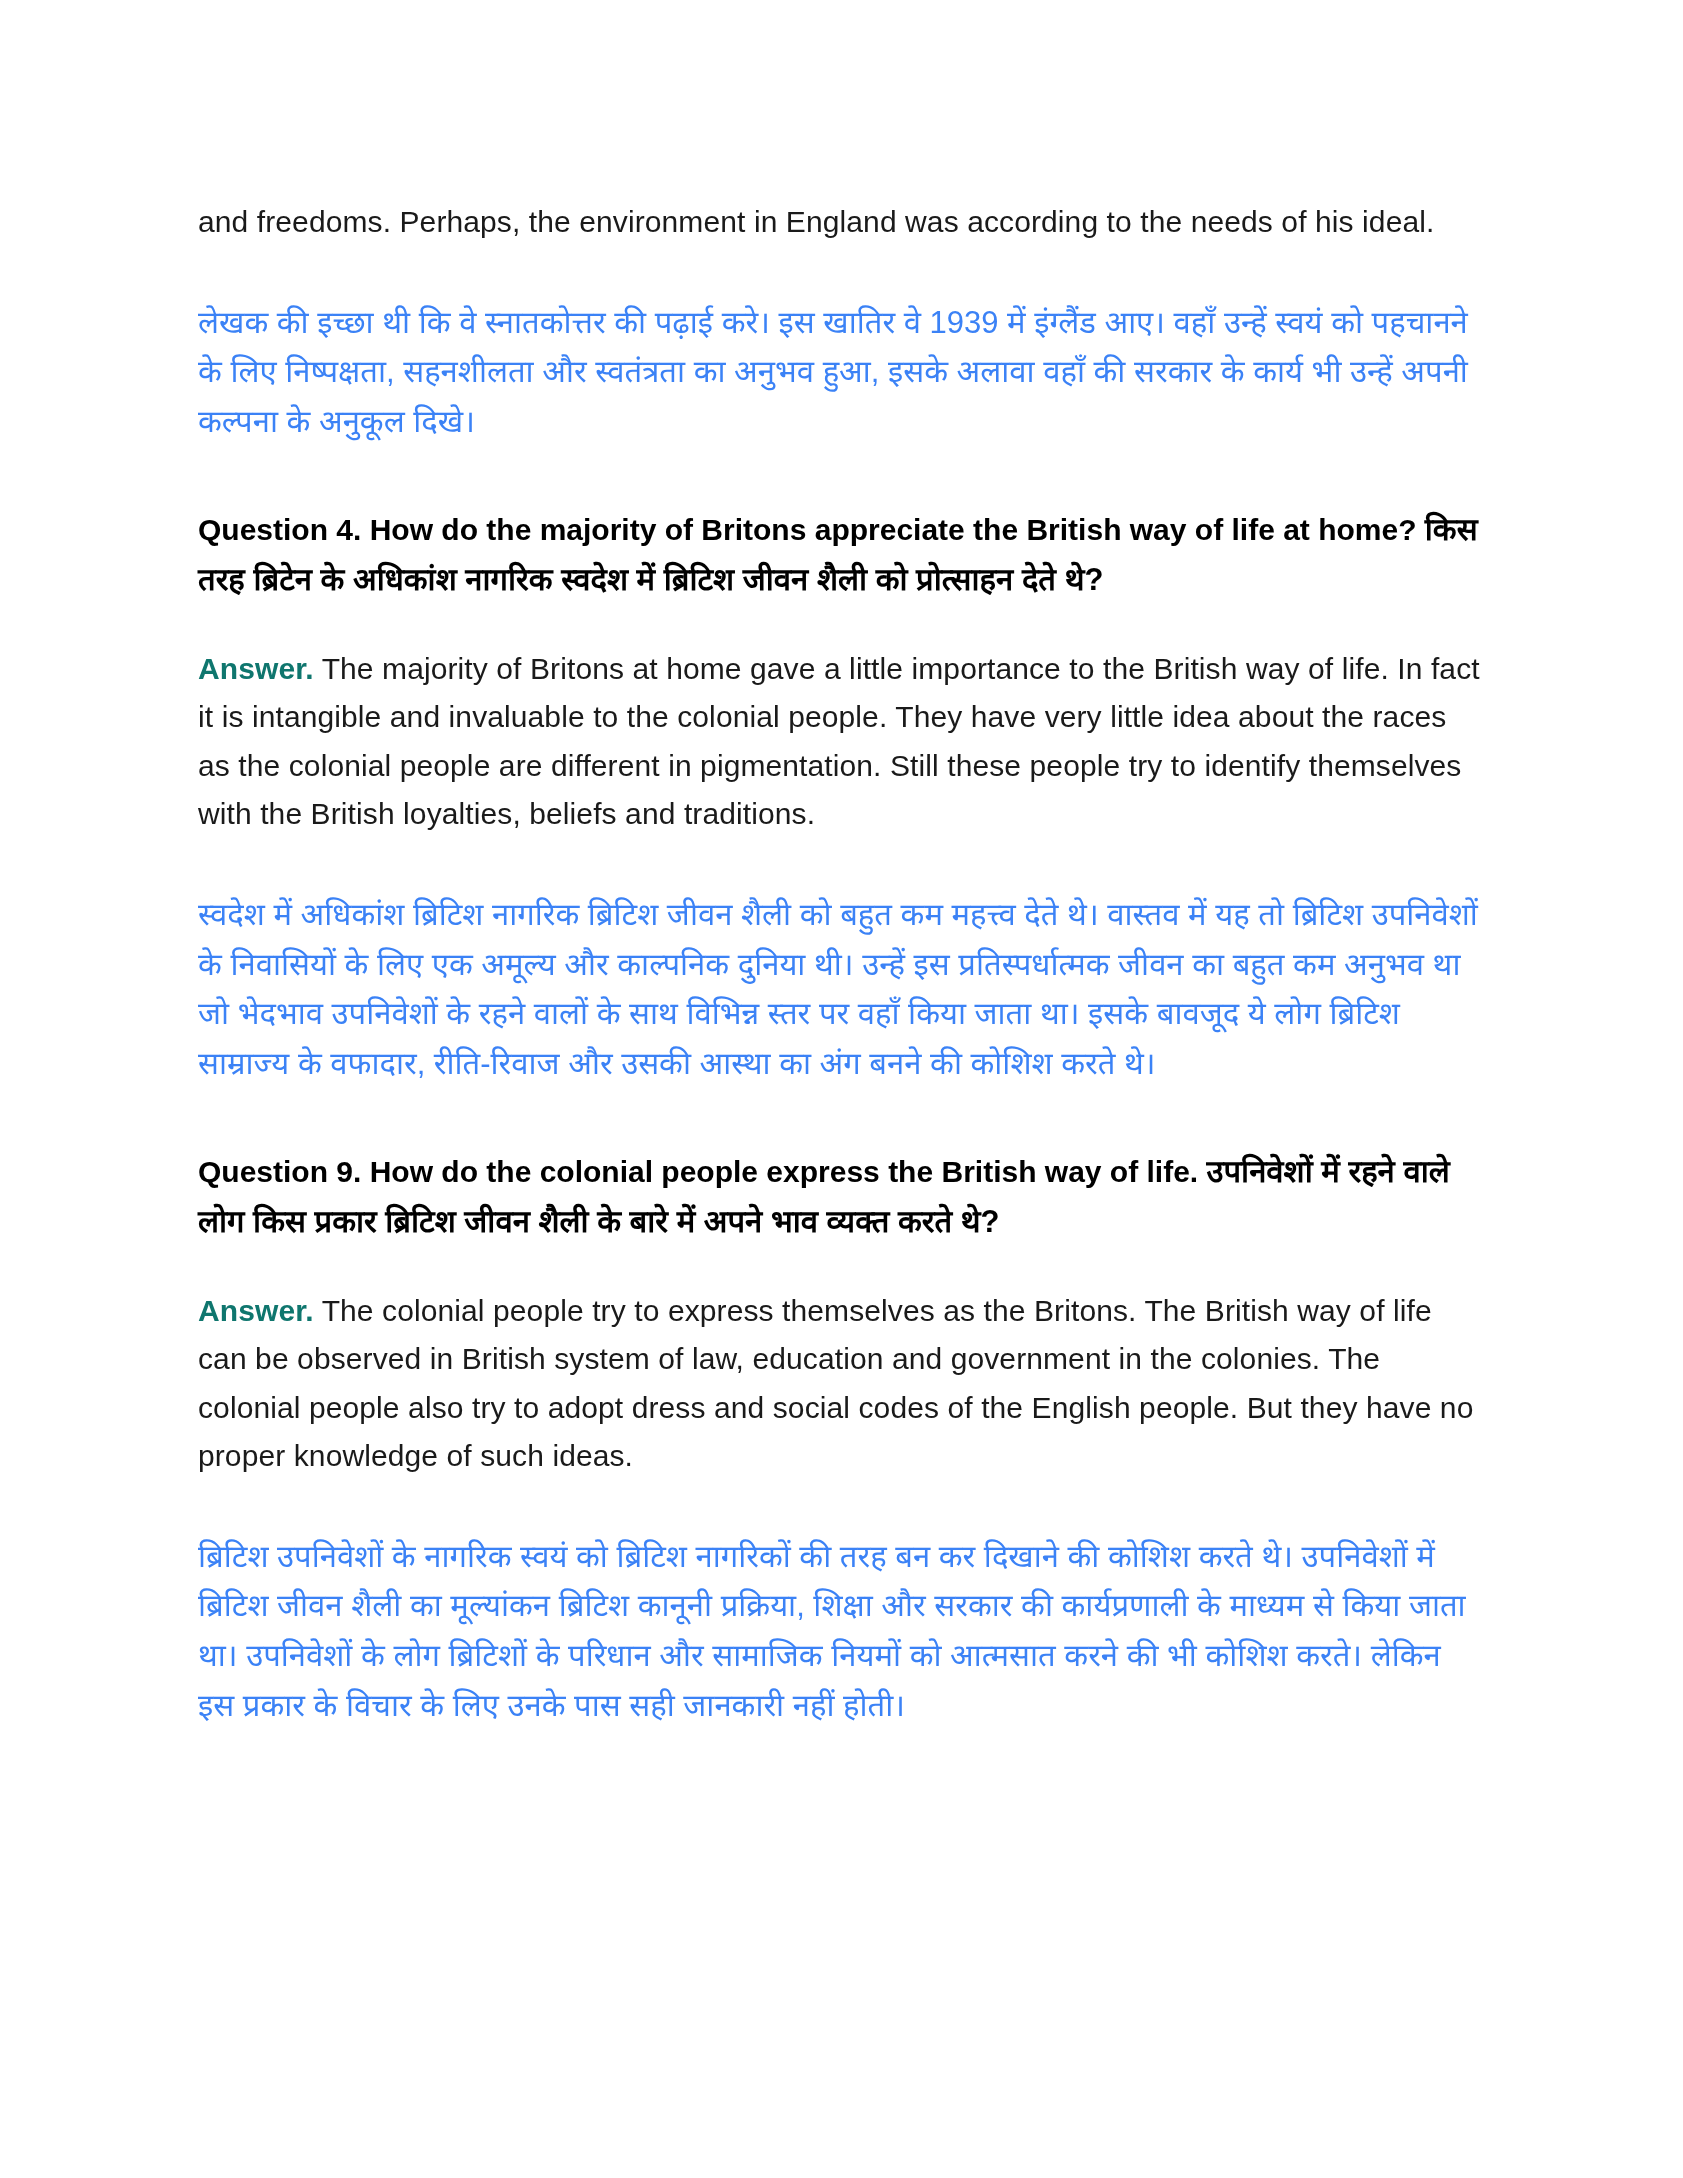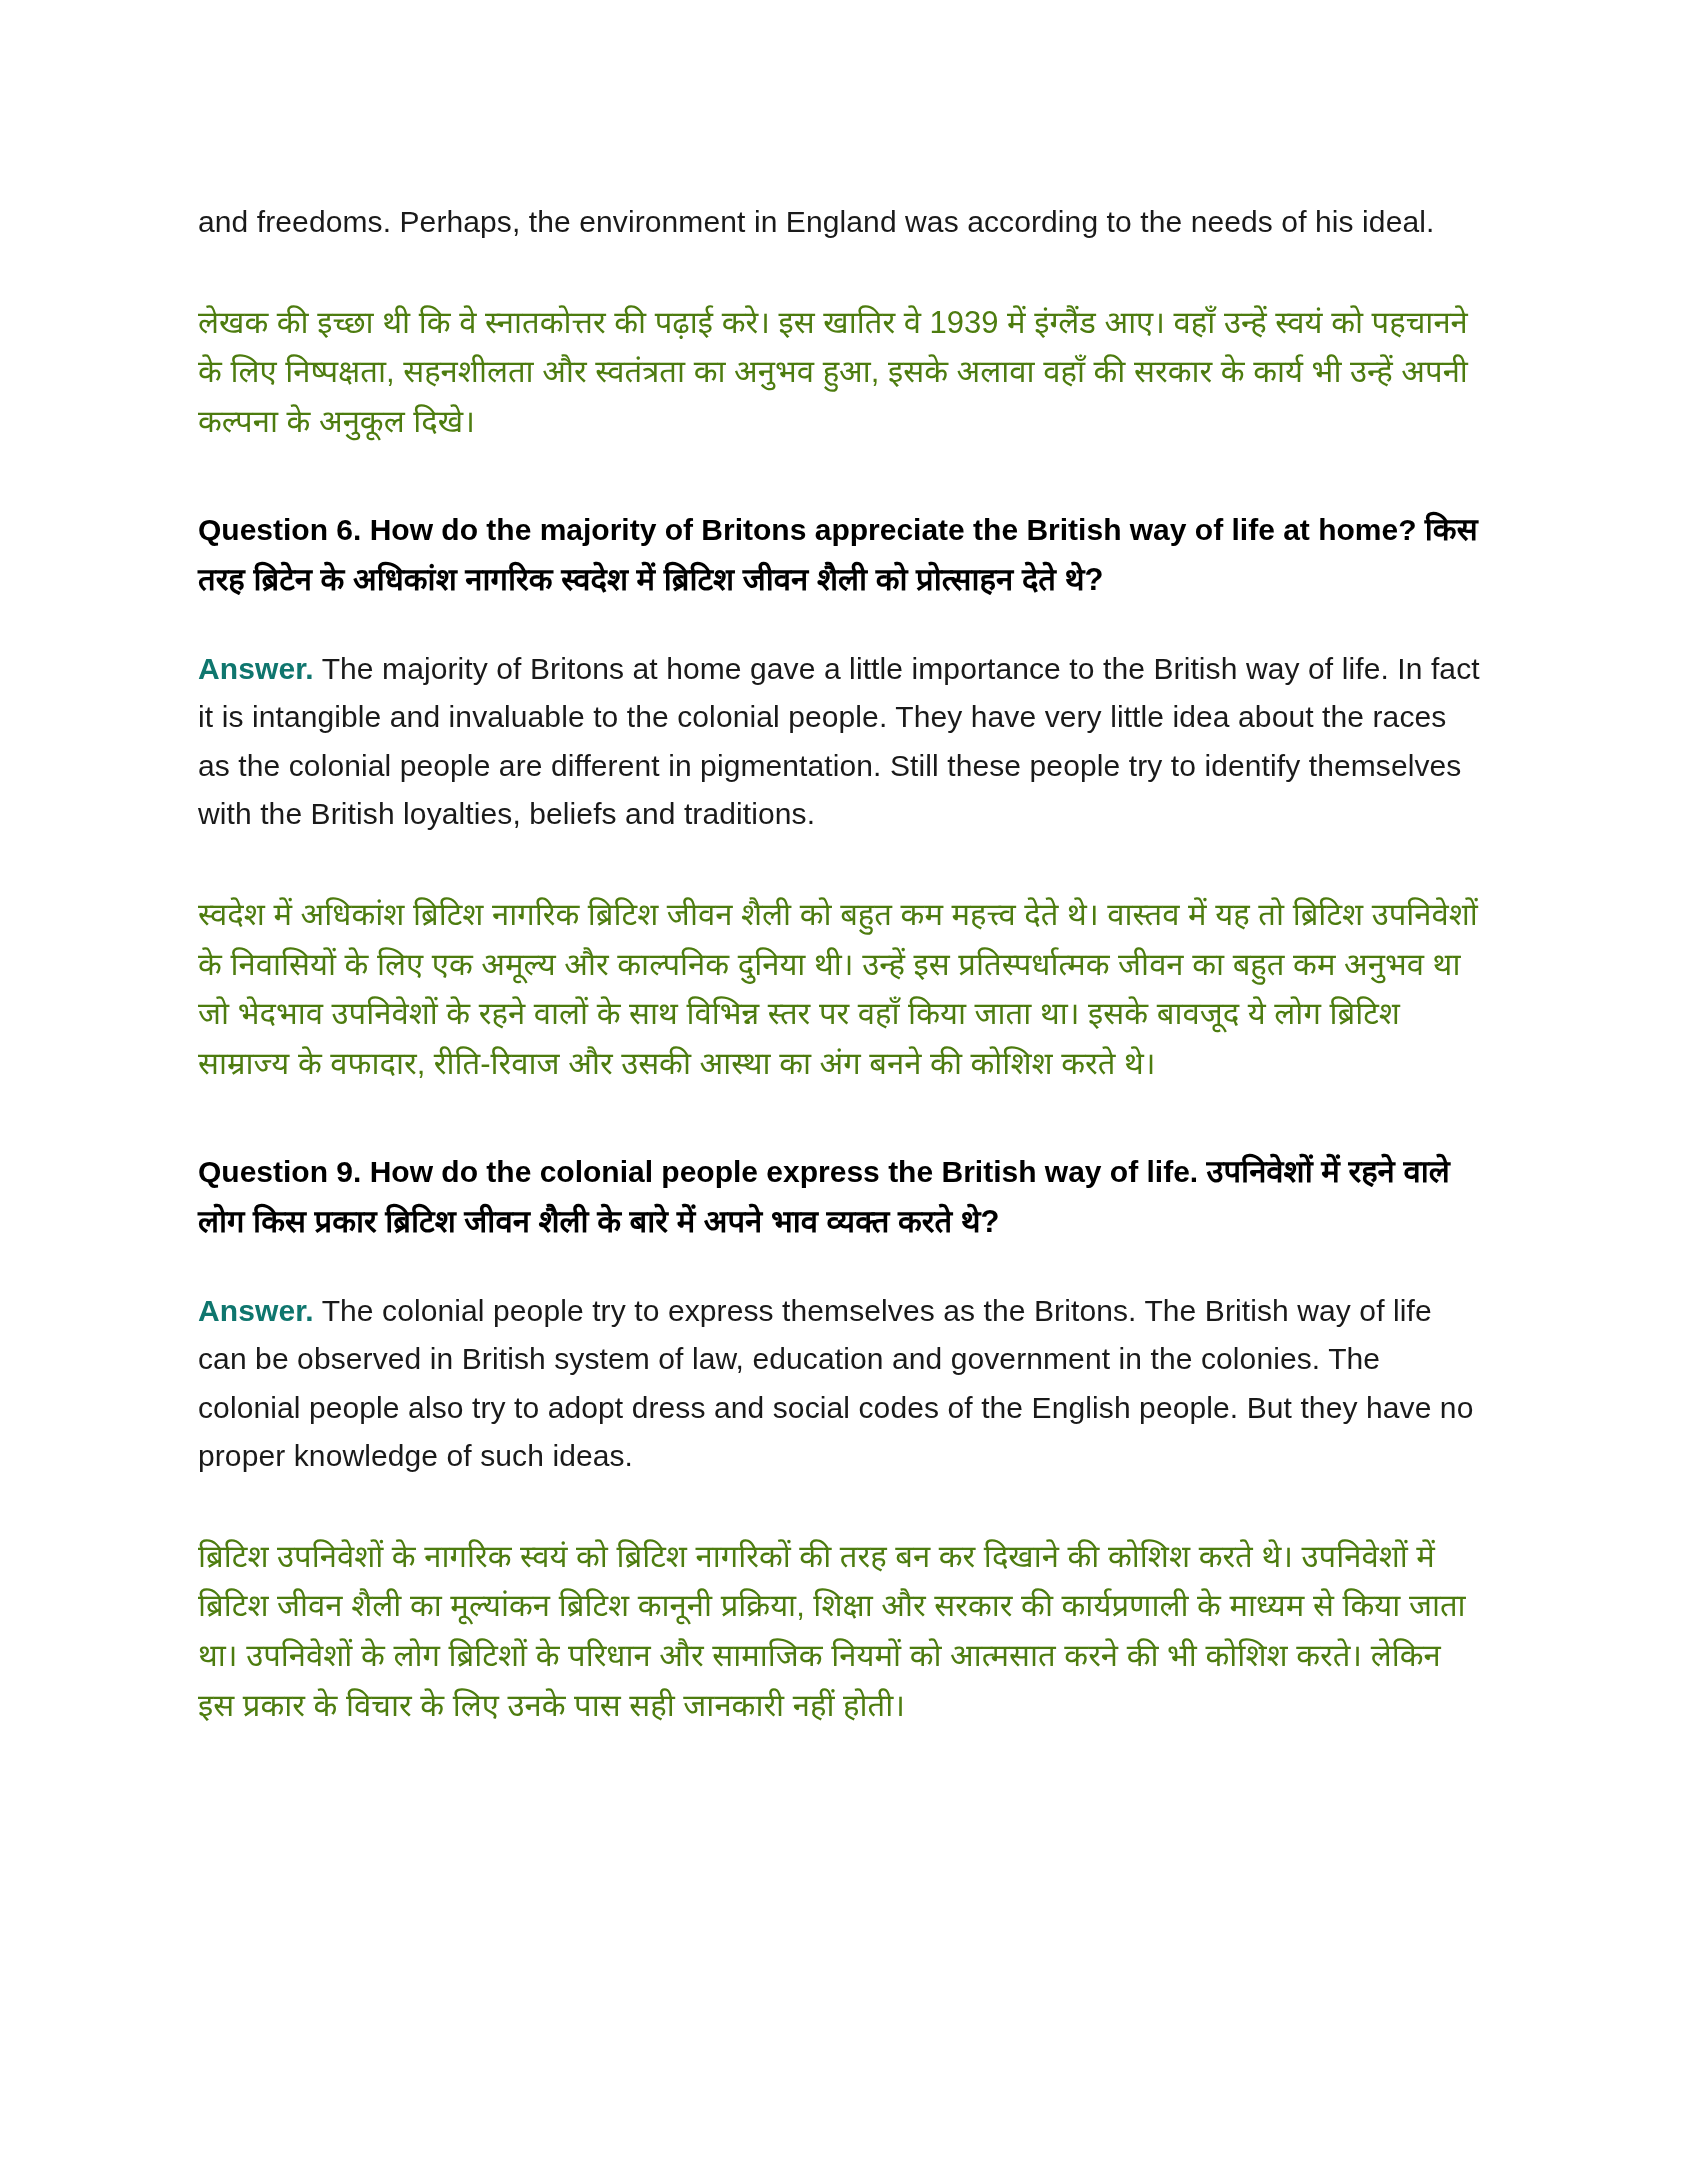--- a/index.html
+++ b/index.html
@@ -26,21 +26,21 @@
   }
   .para-en {
     font-size: 30px;
     line-height: 1.62;
     letter-spacing: 0.1px;
     color: #1a1a1a;
   }
   .para-hi {
     font-size: 31px;
     line-height: 1.60;
-    color: #4d7c0f;
+    color: #3b82f6;
   }
   .q-heading {
     font-size: 30px;
     line-height: 1.60;
     font-weight: bold;
     color: #000000;
     margin: 0 0 40px 0;
   }
   .q-heading .hi {
     font-size: 31px;
@@ -56,21 +56,21 @@
 <body>
 
 <div class="page">
   <div class="content">
 
     <p class="para-en gap-lg">and freedoms. Perhaps, the environment in England was according to the needs of his ideal.</p>
 
     <p class="para-hi gap-xl">लेखक की इच्छा थी कि वे स्नातकोत्तर की पढ़ाई करे। इस खातिर वे 1939 में इंग्लैंड आए। वहाँ उन्हें स्वयं को पहचानने के लिए निष्पक्षता, सहनशीलता और स्वतंत्रता का अनुभव हुआ, इसके अलावा वहाँ की सरकार के कार्य भी उन्हें अपनी कल्पना के अनुकूल दिखे।</p>
 
     <p class="q-heading">
-      <span>Question 6. How do the majority of Britons appreciate the British way of life at home? </span><span class="hi">किस तरह ब्रिटेन के अधिकांश नागरिक स्वदेश में ब्रिटिश जीवन शैली को प्रोत्साहन देते थे?</span>
+      <span>Question 4. How do the majority of Britons appreciate the British way of life at home? </span><span class="hi">किस तरह ब्रिटेन के अधिकांश नागरिक स्वदेश में ब्रिटिश जीवन शैली को प्रोत्साहन देते थे?</span>
     </p>
 
     <p class="para-en gap-lg">
       <span class="answer-label">Answer.</span><span> The majority of Britons at home gave a little importance to the British way of life. In fact it is intangible and invaluable to the colonial people. They have very little idea about the races as the colonial people are different in pigmentation. Still these people try to identify themselves with the British loyalties, beliefs and traditions.</span>
     </p>
 
     <p class="para-hi gap-xl">स्वदेश में अधिकांश ब्रिटिश नागरिक ब्रिटिश जीवन शैली को बहुत कम महत्त्व देते थे। वास्तव में यह तो ब्रिटिश उपनिवेशों के निवासियों के लिए एक अमूल्य और काल्पनिक दुनिया थी। उन्हें इस प्रतिस्पर्धात्मक जीवन का बहुत कम अनुभव था जो भेदभाव उपनिवेशों के रहने वालों के साथ विभिन्न स्तर पर वहाँ किया जाता था। इसके बावजूद ये लोग ब्रिटिश साम्राज्य के वफादार, रीति-रिवाज और उसकी आस्था का अंग बनने की कोशिश करते थे।</p>
 
     <p class="q-heading">
       <span>Question 9. How do the colonial people express the British way of life. </span><span class="hi">उपनिवेशों में रहने वाले लोग किस प्रकार ब्रिटिश जीवन शैली के बारे में अपने भाव व्यक्त करते थे?</span>

